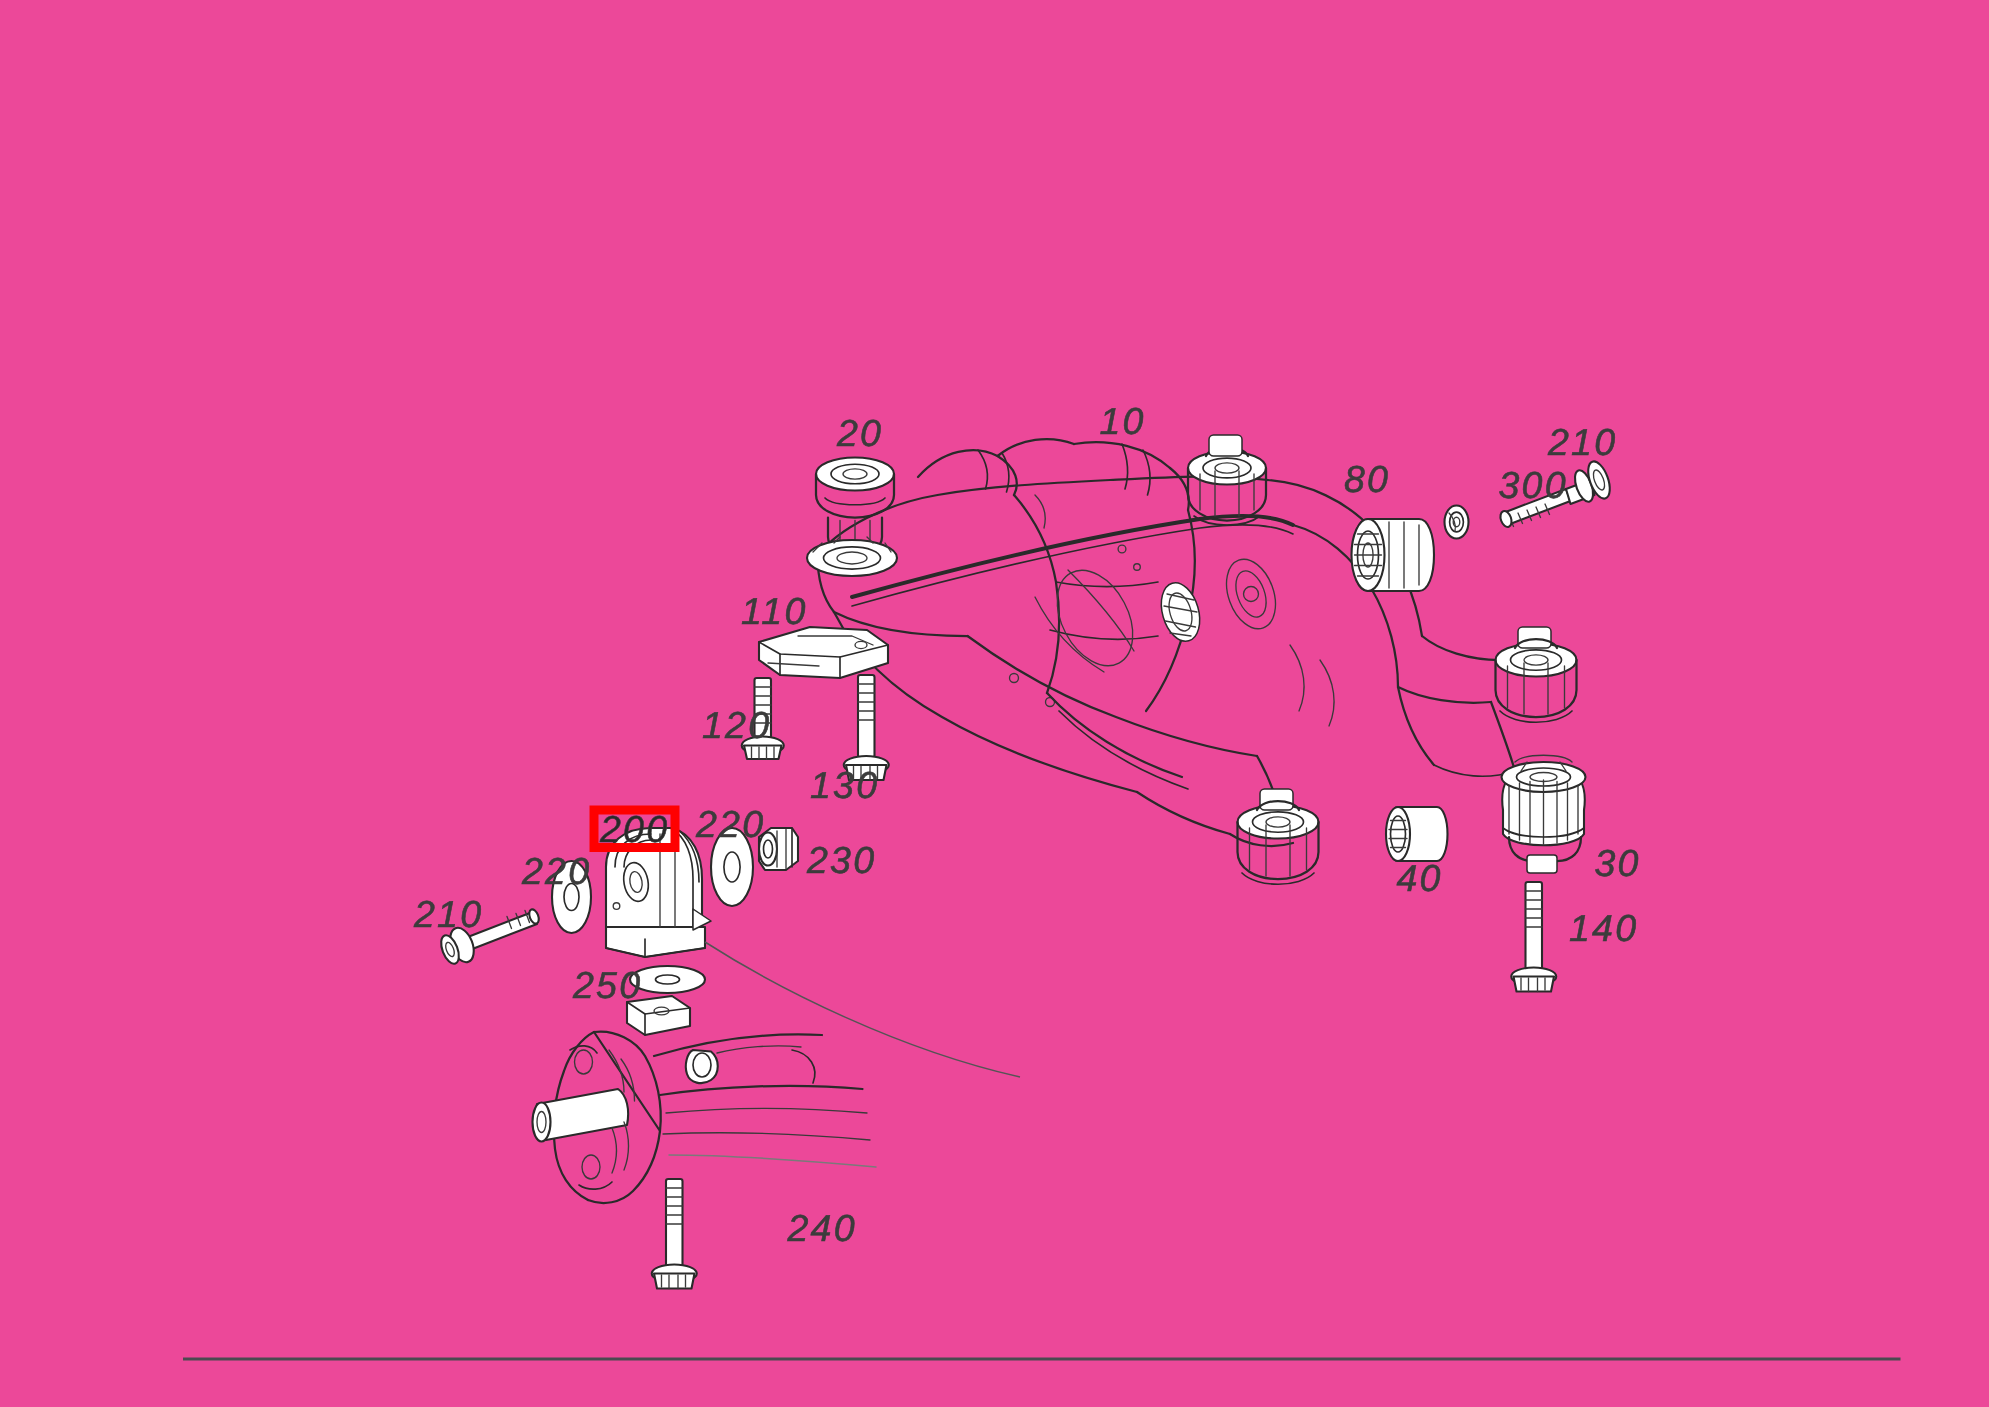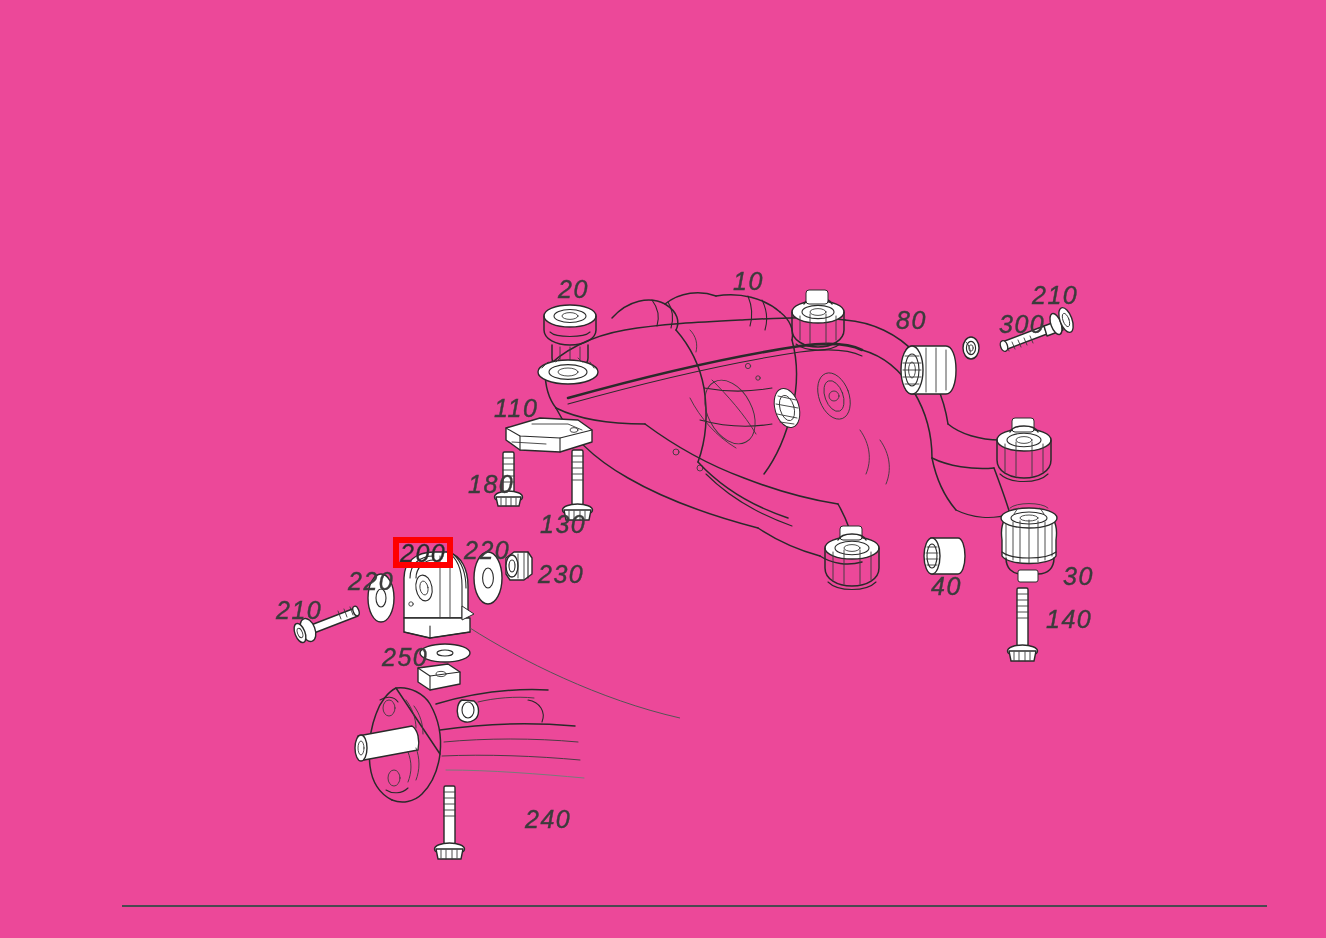--- a/index.html
+++ b/index.html
@@ -416,21 +416,21 @@
     </g>
 
   </svg>
 
   <div class="callout" style="left:558px;  top:277px;">20</div>
   <div class="callout" style="left:733px;  top:269px;">10</div>
   <div class="callout" style="left:896px;  top:308px;">80</div>
   <div class="callout" style="left:999px;  top:312px;">300</div>
   <div class="callout" style="left:1032px; top:283px;">210</div>
   <div class="callout" style="left:494px;  top:396px;">110</div>
-  <div class="callout" style="left:468px;  top:472px;">180</div>
+  <div class="callout" style="left:468px;  top:472px;">120</div>
   <div class="callout" style="left:540px;  top:472px;margin-top:40px;">130</div>
   <div class="callout" style="left:1063px; top:521px;margin-top:43px;">30</div>
   <div class="callout" style="left:931px;  top:574px;">40</div>
   <div class="callout" style="left:1046px; top:607px;">140</div>
   <div class="callout highlighted" style="left:400px; top:541px;">200</div>
   <div class="callout" style="left:348px; top:569px;">220</div>
   <div class="callout" style="left:464px; top:538px;">220</div>
   <div class="callout" style="left:538px;  top:562px;">230</div>
   <div class="callout" style="left:276px;  top:598px;">210</div>
   <div class="callout" style="left:382px;  top:645px;">250</div>

